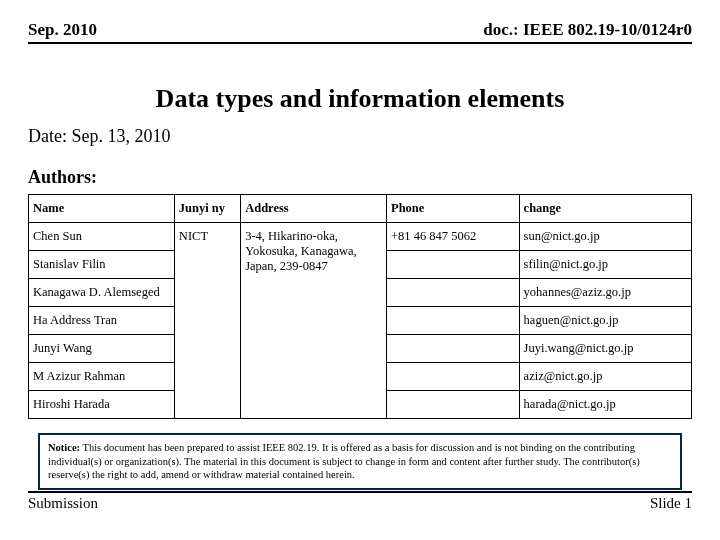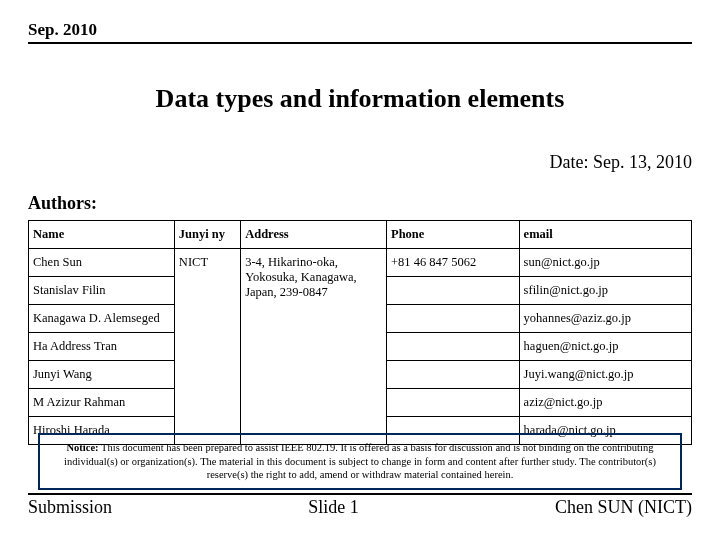--- a/index.html
+++ b/index.html
@@ -28,23 +28,23 @@
     border-bottom: 2px solid #000;
     padding-bottom: 2px;
   }
   .title {
     text-align: center;
     font-weight: bold;
     font-size: 26px;
     margin-top: 40px;
   }
   .date-line {
-    text-align: right;
+    text-align: left;
     font-size: 18px;
-    margin-top: 38px;
+    margin-top: 12px;
   }
   .authors-label {
     font-weight: bold;
     font-size: 18px;
     margin-top: 20px;
   }
   table.authors {
     border-collapse: collapse;
     width: 100%;
     margin-top: 6px;
@@ -68,42 +68,42 @@
   .col-email  { width: 26%; }
   .notice-box {
     position: absolute;
     left: 38px;
     right: 38px;
     bottom: 50px;
     border: 2px solid #00265a;
     padding: 6px 8px;
     font-size: 10.5px;
     line-height: 1.3;
-    text-align: center;
   }
   .notice-box .lead { font-weight: bold; }
   .footer-row {
     position: absolute;
     left: 28px;
     right: 28px;
-    bottom: 22px;
+    bottom: 28px;
     display: flex;
     justify-content: space-between;
-    font-size: 18px;
+    font-size: 15px;
     border-top: 2px solid #000;
     padding-top: 2px;
   }
 </style>
 </head>
 <body>
 
 <div class="slide">
 
   <div class="header-row">
     <span>Sep. 2010</span>
+    <span>doc.: IEEE 802.19-10/0124r0</span>
   </div>
 
   <div class="title">Data types and information elements</div>
 
   <div class="date-line">Date: Sep. 13, 2010</div>
 
   <div class="authors-label">Authors:</div>
 
   <table class="authors">
     <colgroup>
@@ -112,21 +112,21 @@
         <col class="col-addr">
         <col class="col-phone">
         <col class="col-email">
     </colgroup>
     <tbody>
         <tr>
       <th>Name</th>
       <th style="word-break:break-word;">Junyi ny</th>
       <th>Address</th>
       <th>Phone</th>
-      <th>email</th>
+      <th>change</th>
     </tr>
     <tr>
       <td>Chen Sun</td>
       <td rowspan="7">NICT</td>
       <td rowspan="7">3-4, Hikarino-oka, Yokosuka, Kanagawa, Japan, 239-0847</td>
       <td>+81 46 847 5062</td>
       <td>sun@nict.go.jp</td>
     </tr>
     <tr>
       <td>Stanislav Filin</td>
@@ -161,16 +161,15 @@
   </tbody>
     </table>
 
   <div class="notice-box">
     <span class="lead">Notice:</span><span> This document has been prepared to assist IEEE 802.19. It is offered as a basis for discussion and is not binding on the contributing individual(s) or organization(s). The material in this document is subject to change in form and content after further study. The contributor(s) reserve(s) the right to add, amend or withdraw material contained herein.</span>
   </div>
 
   <div class="footer-row">
     <span>Submission</span>
     <span>Slide 1</span>
-    <span>Chen SUN (NICT)</span>
   </div>
 
 </div>
 
 </body></html>

